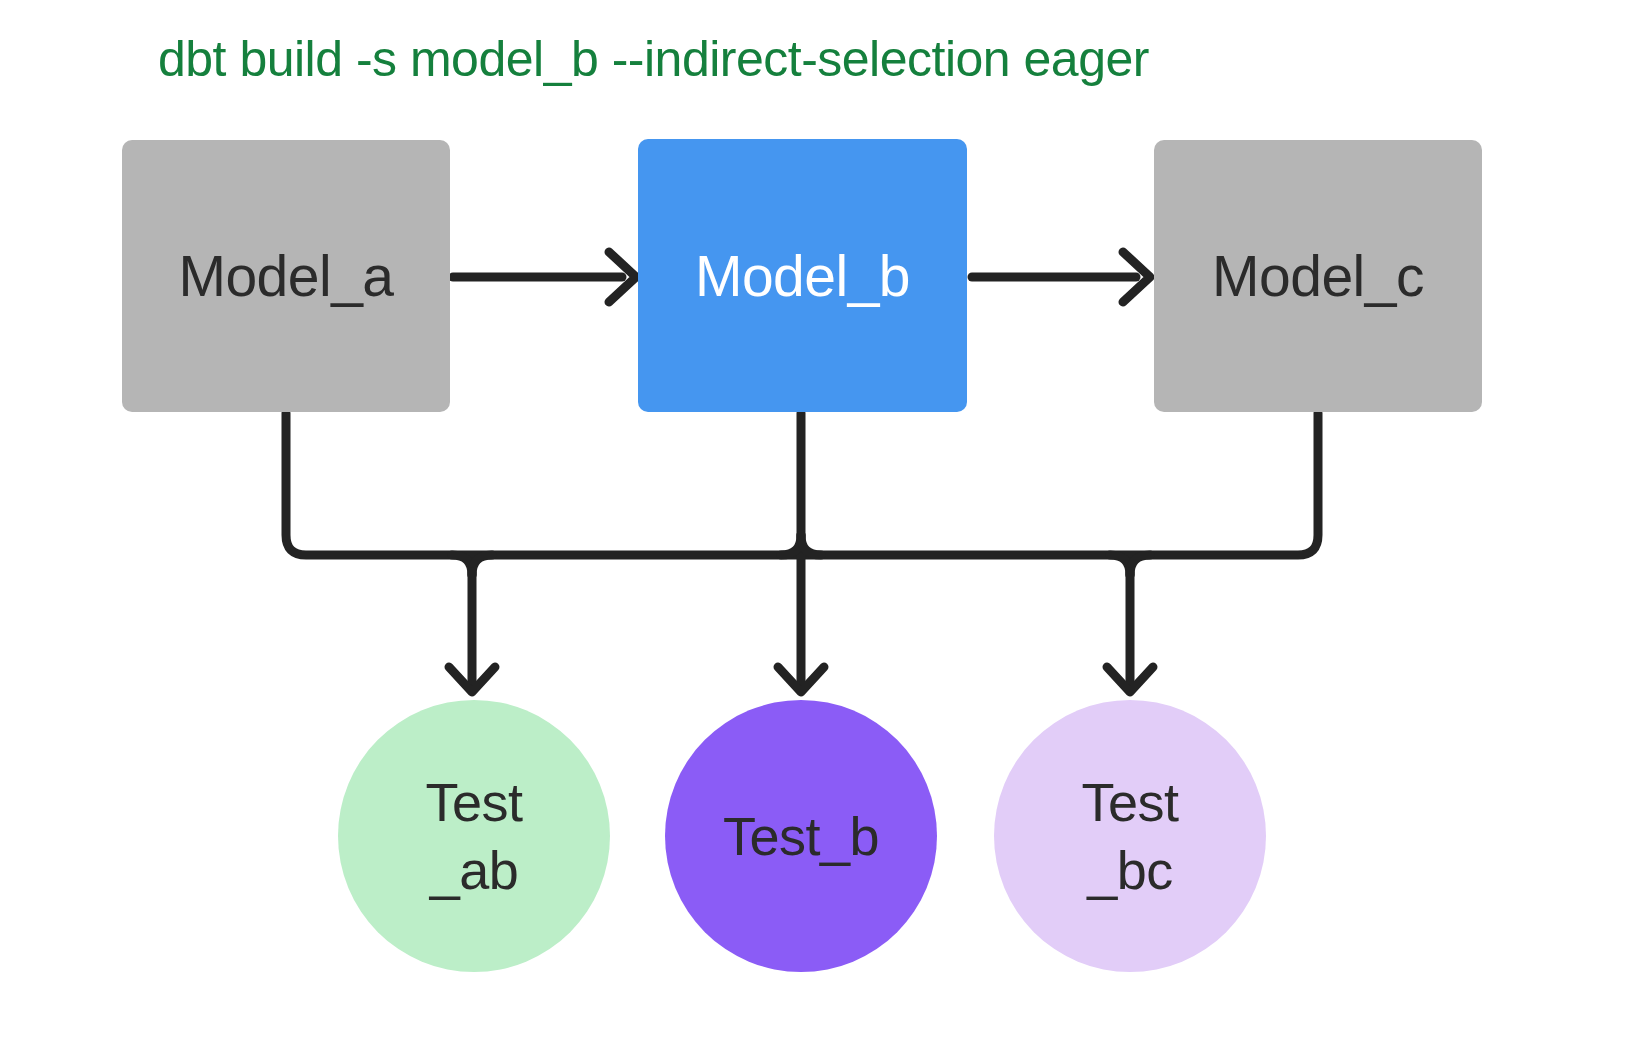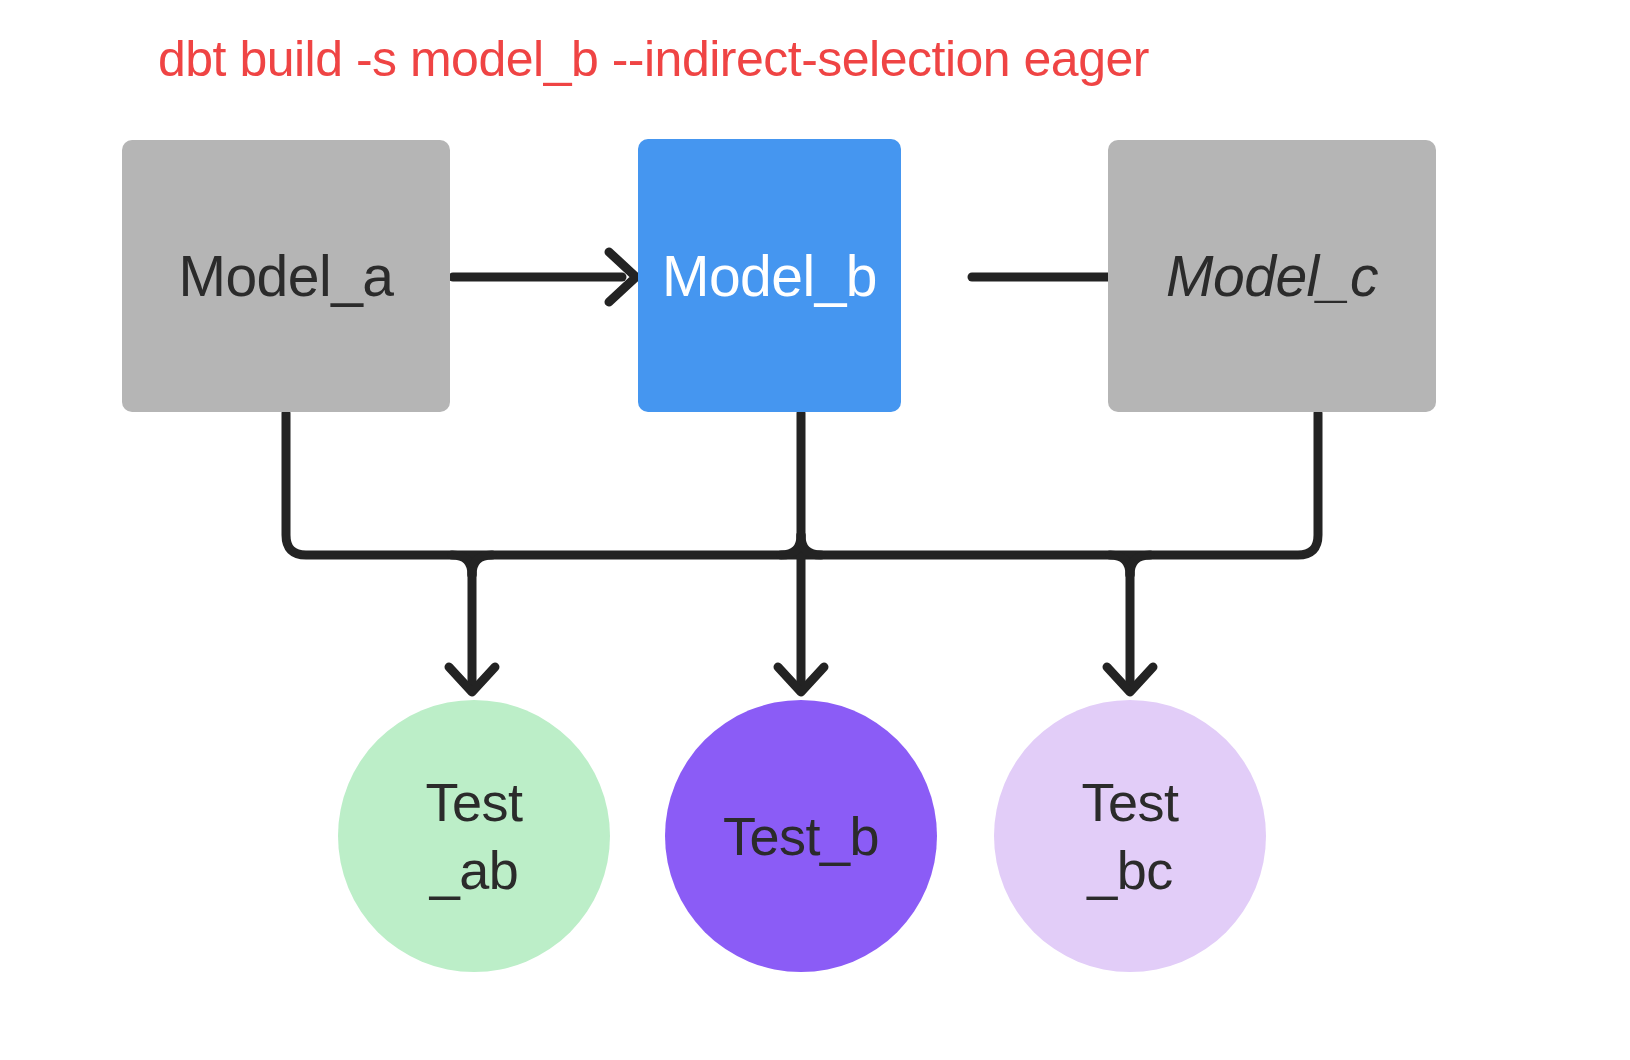--- a/index.html
+++ b/index.html
@@ -15,21 +15,21 @@
     font-family: "Liberation Sans", sans-serif;
     overflow: hidden;
   }
   .title {
     position: absolute;
     left: 158px;
     top: 30px;
     font-size: 50px;
     line-height: 58px;
     letter-spacing: -0.5px;
-    color: #ef4444;
+    color: #15803d;
     white-space: nowrap;
   }
   .edges {
     position: absolute;
     left: 0;
     top: 0;
     width: 1630px;
     height: 1060px;
   }
   .edges path {
@@ -48,22 +48,22 @@
     align-items: center;
     justify-content: center;
     font-size: 57px;
     letter-spacing: -0.5px;
     color: #2b2b2b;
     white-space: nowrap;
   }
   .model.gray { background: #b5b5b5; }
   .model.blue { background: #4596f0; color: #ffffff; }
   .node-a { left: 122px; top: 140px; text-align: center; }
-  .node-b { left: 638px; top: 139px; width: 263px; height: 273px; }
-  .node-c { left: 1108px; top: 140px; font-style: italic; }
+  .node-b { left: 638px; top: 139px; width: 329px; height: 273px; }
+  .node-c { left: 1154px; top: 140px; }
   .test {
     position: absolute;
     width: 272px;
     height: 272px;
     border-radius: 50%;
     display: flex;
     flex-direction: column;
     align-items: center;
     justify-content: center;
     text-align: center;

